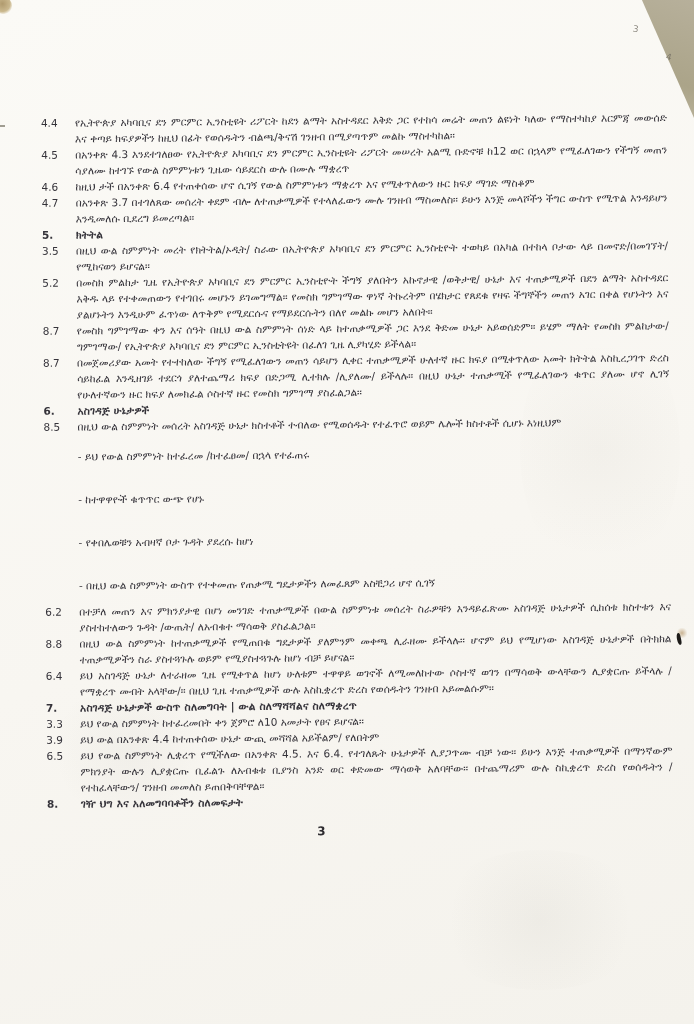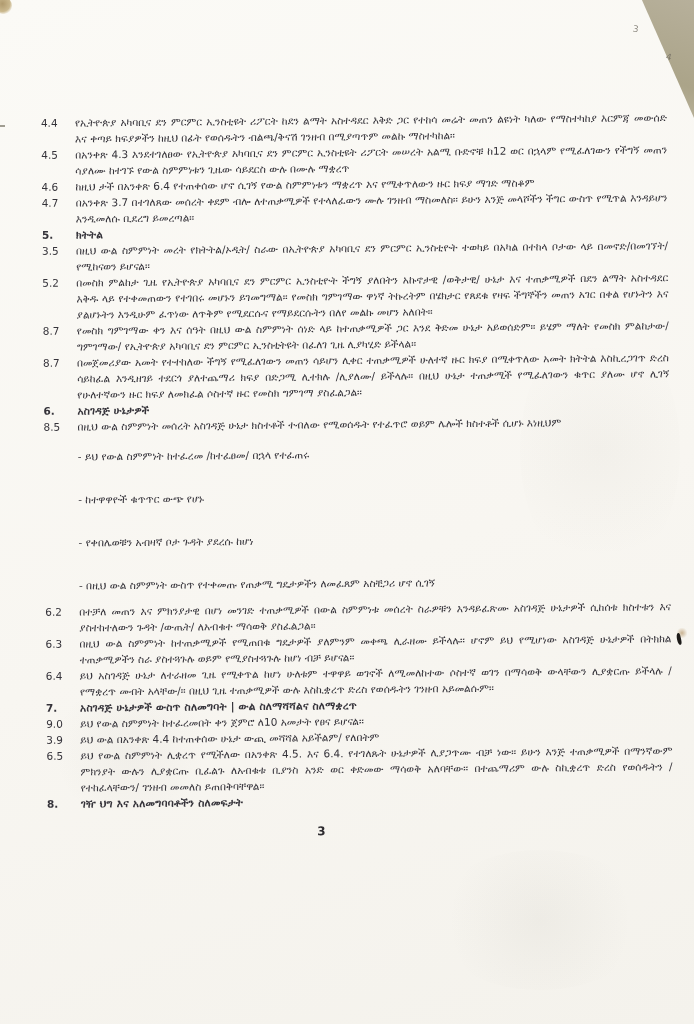--- a/index.html
+++ b/index.html
@@ -148,34 +148,34 @@
       <div class="bullet">- ከተዋዋዮች ቁጥጥር ውጭ የሆኑ</div>
       <div class="bullet">- የቀበሌወቹን አብዛኛ ቦታ ጉዳት ያደረሱ ከሆነ</div>
       <div class="bullet">- በዚህ ውል ስምምነት ውስጥ የተቀመጡ የጠቃሚ ግዴታዎችን ለመፈጸም አስቺጋሪ ሆኖ ሲገኝ</div>
     </div>
 
     <div class="row">
       <span class="num">6.2</span>
       <span class="txt">በተቻለ መጠን እና ምክንያታዊ በሆነ መንገድ ተጠቃሚዎች በውል ስምምነቱ መሰረት ስራዎቹን እንዳይፈጽሙ አስገዳጅ ሁኔታዎች ሲከሰቱ ክስተቱን እና ያስተከተለውን ጉዳት /ውጤት/ ለአብቁተ ማሳወቅ ያስፈልጋል።</span>
     </div>
     <div class="row">
-      <span class="num">6.3</span>
+      <span class="num">8.8</span>
       <span class="txt">በዚህ ውል ስምምነት ከተጠቃሚዎች የሚጠበቁ ግዴታዎች ያለምንም መቀጫ ሊራዘሙ ይችላሉ። ሆኖም ይህ የሚሆነው አስገዳጅ ሁኔታዎች በትክክል ተጠቃሚዎችን ስራ ያስተጓጉሉ ወይም የሚያስተጓጉሉ ከሆነ ብቻ ይሆናል።</span>
     </div>
     <div class="row">
       <span class="num">6.4</span>
       <span class="txt">ይህ አስገዳጅ ሁኔታ ለተራዘመ ጊዜ የሚቀጥል ከሆነ ሁለቱም ተዋዋይ ወገኖች ለሚመለከተው ሶስተኛ ወገን በማሳወቅ ውላቸውን ሊያቋርጡ ይችላሉ /የማቋረጥ መብት አላቸው/። በዚህ ጊዜ ተጠቃሚዎች ውሉ እስኪቋረጥ ድረስ የወሰዱትን ገንዘብ አይመልሱም።</span>
     </div>
 
     <div class="row heading">
       <span class="num">7.</span>
       <span class="txt">አስገዳጅ ሁኔታዎች ውስጥ ስለመግባት | ውል ስለማሻሻልና ስለማቋረጥ</span>
     </div>
     <div class="row">
-      <span class="num">9.0</span>
+      <span class="num">3.3</span>
       <span class="txt">ይህ የውል ስምምነት ከተፈረመበት ቀን ጀምሮ ለ10 አመታት የፀና ይሆናል።</span>
     </div>
     <div class="row">
       <span class="num">3.9</span>
       <span class="txt">ይህ ውል በአንቀጽ 4.4 ከተጠቀሰው ሁኔታ ውጪ መሻሻል አይችልም/ የለበትም</span>
     </div>
     <div class="row">
       <span class="num">6.5</span>
       <span class="txt">ይህ የውል ስምምነት ሊቋረጥ የሚችለው በአንቀጽ 4.5. እና 6.4. የተገለጹት ሁኔታዎች ሊያጋጥሙ ብቻ ነው። ይሁን እንጅ ተጠቃሚዎች በማንኛውም ምክንያት ውሉን ሊያቋርጡ ቢፈልጉ ለአብቁቱ ቢያንስ አንድ ወር ቀድመው ማሳወቅ አለባቸው። በተጨማሪም ውሉ ስኪቋረጥ ድረስ የወሰዱትን /የተከፈላቸውን/ ገንዘብ መመለስ ይጠበቅባቸዋል።</span>
     </div>

